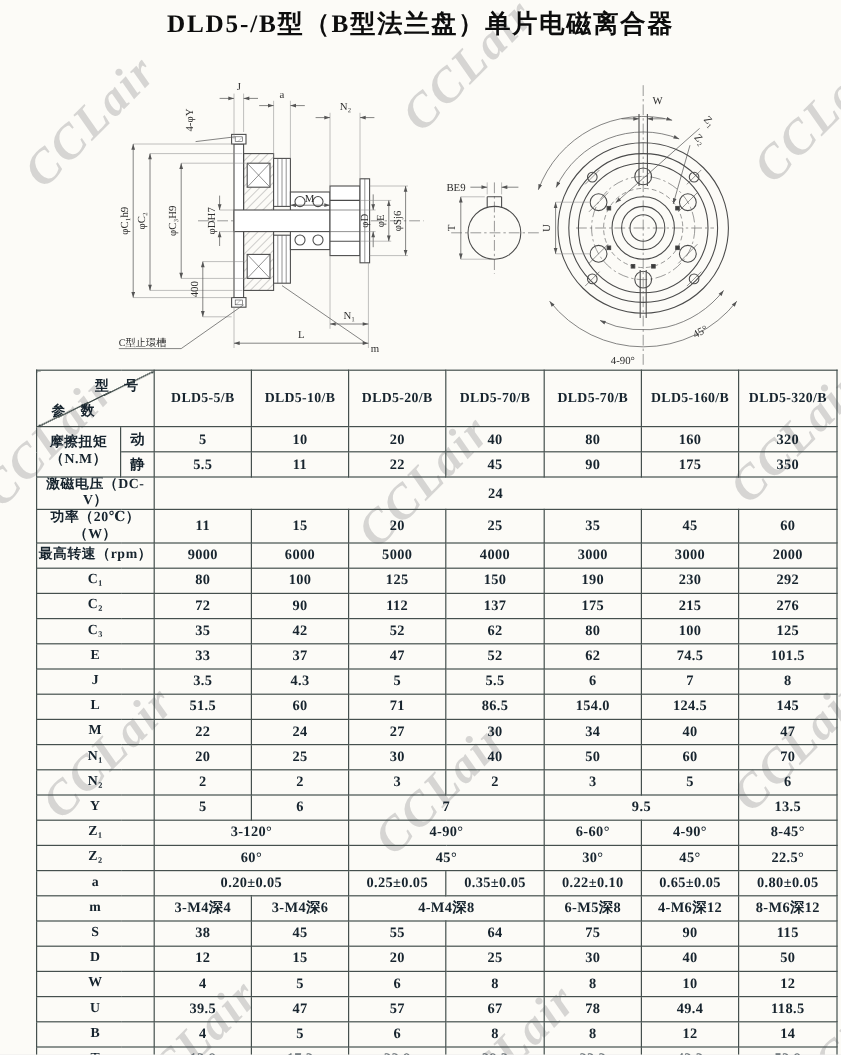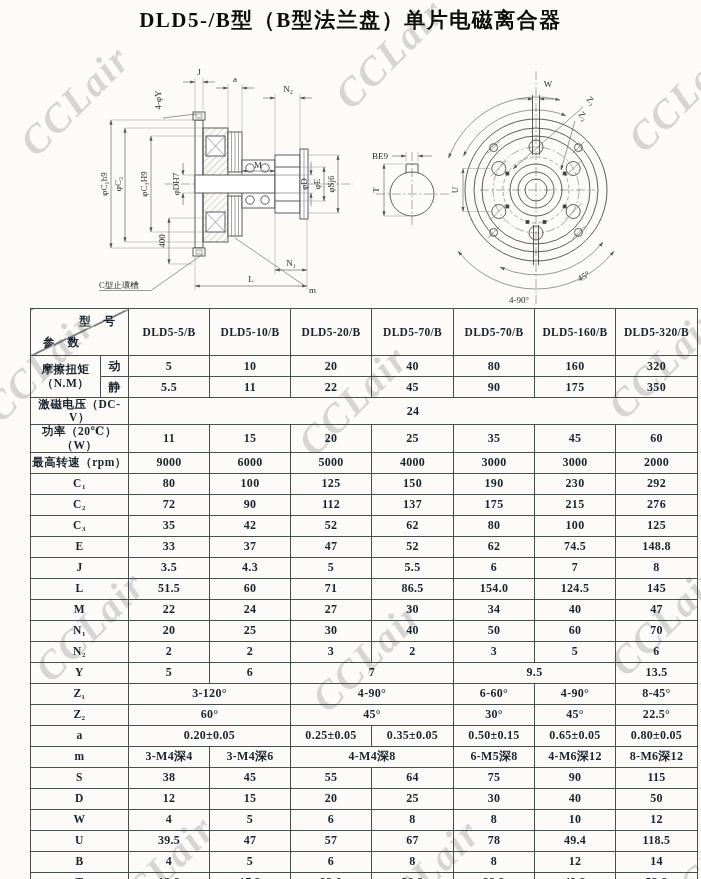--- a/index.html
+++ b/index.html
@@ -408,21 +408,21 @@
             <td class="val">125</td>
           </tr>
           <tr>
             <td class="plabel" colspan="2">E</td>
             <td class="val">33</td>
             <td class="val">37</td>
             <td class="val">47</td>
             <td class="val">52</td>
             <td class="val">62</td>
             <td class="val">74.5</td>
-            <td class="val">148.8</td>
+            <td class="val">101.5</td>
           </tr>
           <tr>
             <td class="plabel" colspan="2">J</td>
             <td class="val">3.5</td>
             <td class="val">4.3</td>
             <td class="val">5</td>
             <td class="val">5.5</td>
             <td class="val">6</td>
             <td class="val">7</td>
             <td class="val">8</td>
@@ -489,21 +489,21 @@
             <td class="val" colspan="2">45°</td>
             <td class="val">30°</td>
             <td class="val">45°</td>
             <td class="val">22.5°</td>
           </tr>
           <tr>
             <td class="plabel" colspan="2">a</td>
             <td class="val" colspan="2">0.20±0.05</td>
             <td class="val">0.25±0.05</td>
             <td class="val">0.35±0.05</td>
-            <td class="val">0.50±0.15</td>
+            <td class="val">0.22±0.10</td>
             <td class="val">0.65±0.05</td>
             <td class="val">0.80±0.05</td>
           </tr>
           <tr>
             <td class="plabel" colspan="2">m</td>
             <td class="val">3-M4深4</td>
             <td class="val">3-M4深6</td>
             <td class="val" colspan="2">4-M4深8</td>
             <td class="val">6-M5深8</td>
             <td class="val">4-M6深12</td>

